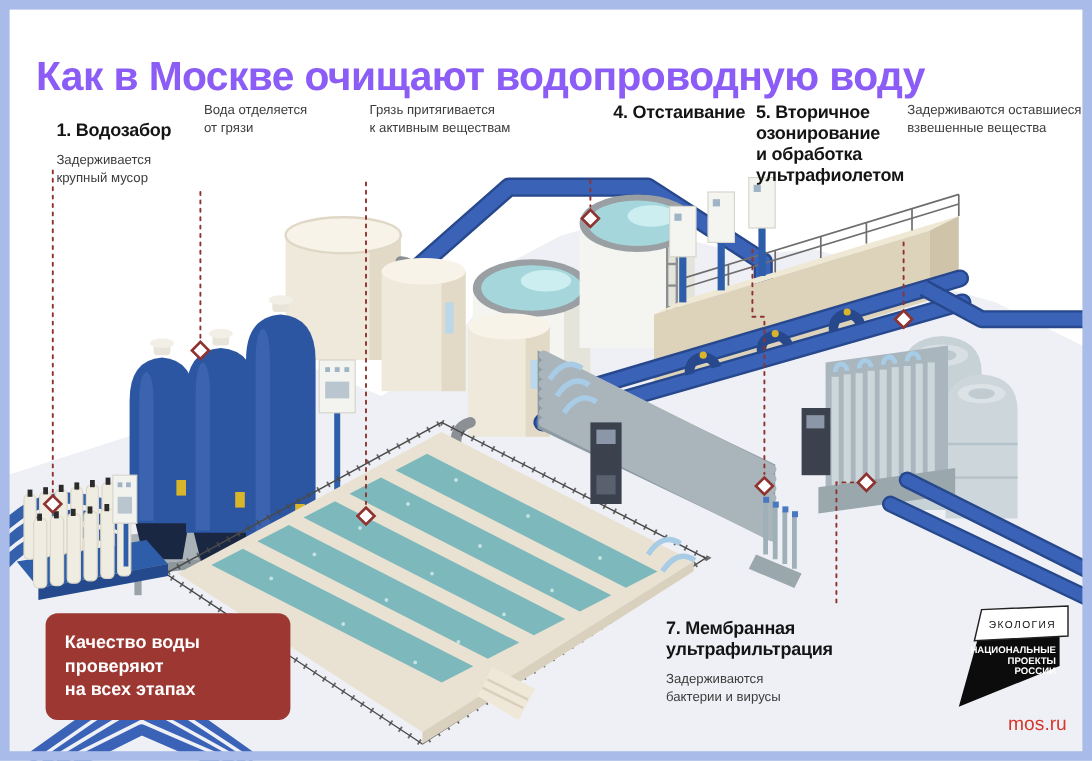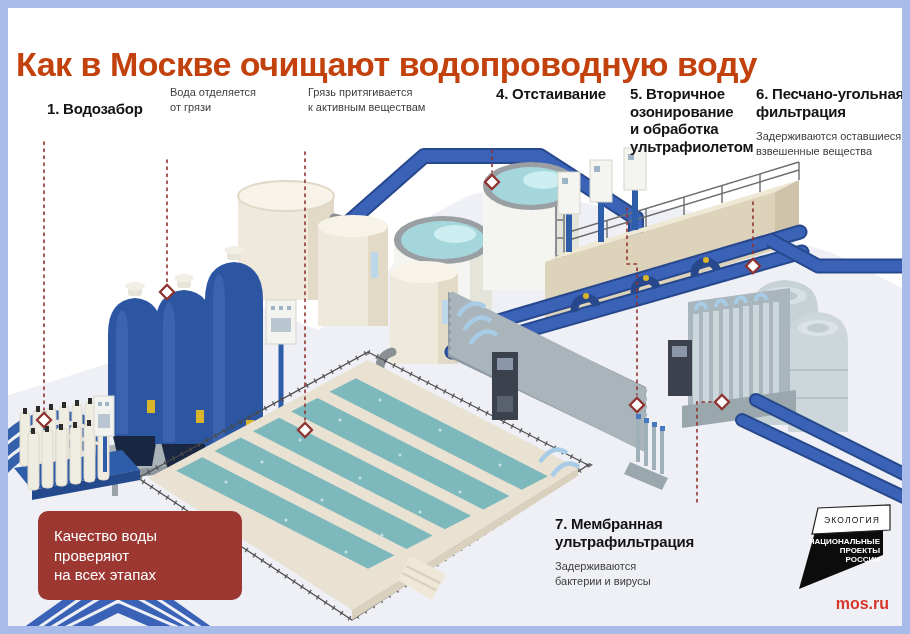--- a/index.html
+++ b/index.html
@@ -3,79 +3,79 @@
 <meta charset="utf-8">
 <style>
   html,body{margin:0;padding:0;}
   body{
     width:910px;height:634px;position:relative;overflow:hidden;
     background:#ffffff;
     font-family:"Liberation Sans","DejaVu Sans",sans-serif;
   }
   .frame{position:absolute;inset:0;border:8px solid #a9bce9;z-index:20;pointer-events:none;}
   .title{
-    position:absolute;left:16px;top:22px;z-index:5;
-    font-size:34px;font-weight:bold;color:#c2410c;letter-spacing:-0.5px;
+    position:absolute;left:30px;top:22px;z-index:5;
+    font-size:34px;font-weight:bold;color:#8b5cf6;letter-spacing:-0.5px;
   }
   .stage{position:absolute;z-index:5;}
   .stage h3{
     margin:0 0 9px 0;font-size:15px;line-height:1.18;font-weight:bold;color:#141414;
     white-space:pre-line;letter-spacing:-0.2px;
   }
   .stage p{
     margin:0;font-size:11px;line-height:1.35;color:#3c3c3c;white-space:pre-line;
   }
   #st1{left:47px;top:85px;width:120px;margin-top:15px;}
   #st2{left:170px;top:85px;width:130px;}
   #st3{left:308px;top:85px;width:185px;}
-  #st4{left:496px;top:85px;width:125px;}
+  #st4{left:496px;top:85px;width:125px;text-align:right;}
   #st5{left:630px;top:85px;width:120px;}
   #st6{left:756px;top:85px;width:150px;}
   #st7{left:555px;top:515px;width:138px;text-align:left;}
   .note{
     position:absolute;left:38px;top:511px;width:172px;z-index:6;
     background:#9c3732;border-radius:10px;padding:15px 16px;
-    color:#ffffff;font-size:15px;font-weight:normal;line-height:1.3;white-space:pre-line;
+    color:#ffffff;font-size:15px;font-weight:bold;line-height:1.3;white-space:pre-line;
   }
   .mosru{
     position:absolute;right:21px;top:595px;z-index:6;
-    color:#d7372b;font-size:16px;font-weight:bold;text-decoration:none;
+    color:#d7372b;font-size:16px;font-weight:normal;text-decoration:none;
   }
   svg.scene{position:absolute;inset:0;z-index:1;}
 </style>
 </head>
 <body>
 
 <div class="frame"></div>
 
 <h1 class="title">Как в Москве очищают водопроводную воду</h1>
 
 <div class="stage" id="st1">
   <h3>1. Водозабор</h3>
+  <p>Задерживается
+крупный мусор</p>
 </div>
 <div class="stage" id="st2">
   <p>Вода отделяется
 от грязи</p>
 </div>
 <div class="stage" id="st3">
   <p>Грязь притягивается
 к активным веществам</p>
 </div>
 <div class="stage" id="st4">
   <h3>4. Отстаивание</h3>
 </div>
 <div class="stage" id="st5">
   <h3>5. Вторичное
 озонирование
 и обработка
 ультрафиолетом</h3>
 </div>
 <div class="stage" id="st6">
-  <h3>6. Песчано-угольная
-фильтрация</h3>
   <p>Задерживаются оставшиеся
 взвешенные вещества</p>
 </div>
 <div class="stage" id="st7">
   <h3>7. Мембранная
 ультрафильтрация</h3>
   <p>Задерживаются
 бактерии и вирусы</p>
 </div>
 

